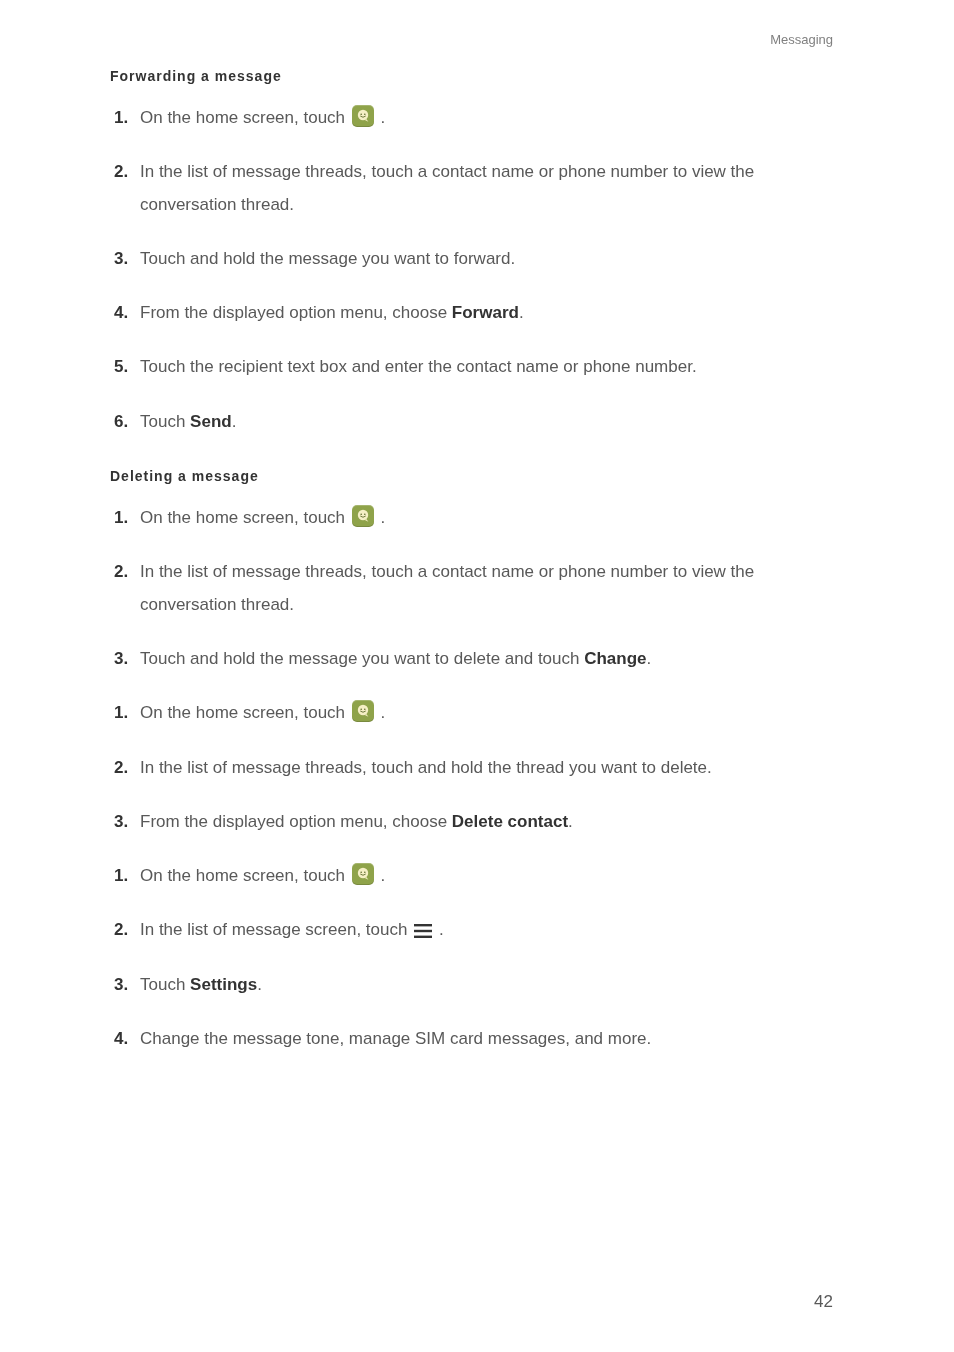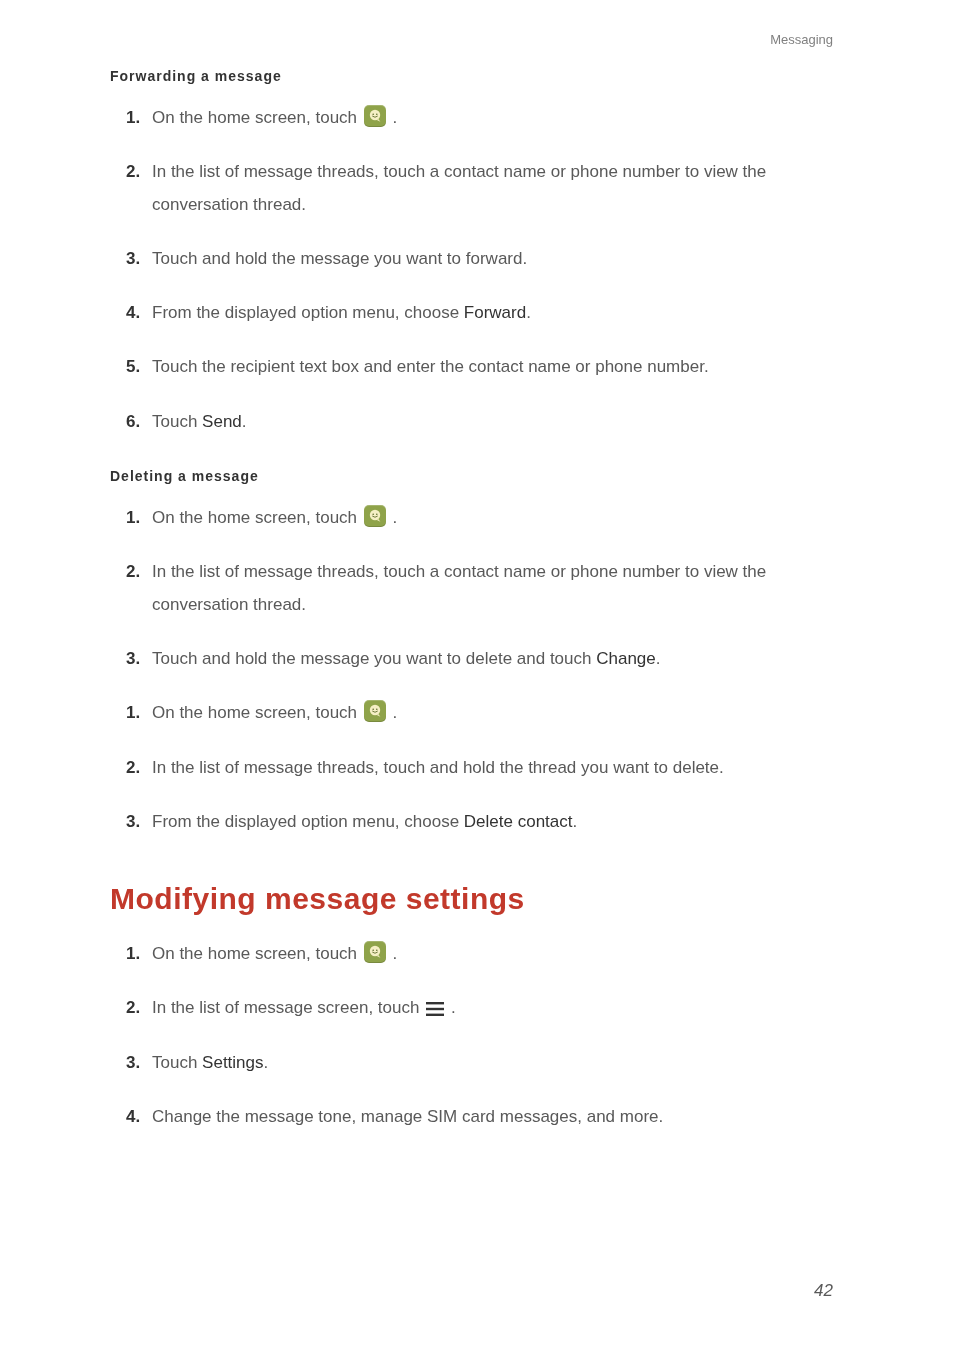--- a/index.html
+++ b/index.html
@@ -19,25 +19,24 @@
   }
   .running-header {
     position: absolute;
     top: 32px;
     right: 110px;
     font-size: 13px;
     color: #808080;
   }
   .page-number {
     position: absolute;
-    bottom: 51px;
+    bottom: 40px;
     right: 110px;
     font-size: 17px;
     color: #595959;
-    font-style: italic;
   }
   h2.subheading {
     font-size: 14px;
     font-weight: 700;
     color: #333333;
     margin: 30px 0 18px 0;
     letter-spacing: 1px;
   }
   h2.subheading.first {
     margin-top: 36px;
@@ -45,42 +44,42 @@
   h1.main-heading {
     font-size: 30px;
     font-weight: 700;
     color: #c2392b;
     margin: 44px 0 22px 0;
     letter-spacing: 0.5px;
   }
   ol.steps {
     list-style: none;
     padding: 0;
-    margin: 16px;
+    margin: 4px;
     counter-reset: step;
   }
   ol.steps > li {
     counter-increment: step;
     position: relative;
     padding-left: 26px;
     margin: 0 0 22px 0;
     font-size: 17px;
     line-height: 1.9;
     color: #595959;
   }
   ol.steps > li::before {
     content: counter(step) ".";
     position: absolute;
     left: 0;
     top: 0;
     font-weight: 700;
     color: #333333;
     font-size: 17px;
   }
-  .b { font-weight: 400; color: #333333; }
+  .b { font-weight: 700; color: #333333; }
   .app-icon {
     display: inline-block;
     width: 22px;
     height: 22px;
     vertical-align: -4px;
     border-radius: 5px;
     background: #8fa34a;
     box-shadow: inset 0 -1px 0 rgba(0,0,0,0.15), inset 0 1px 0 rgba(255,255,255,0.2);
     position: relative;
     margin: 0 2px;
@@ -197,21 +196,20 @@
           </svg>
       </span>
       <span>.</span>
     </li>
     <li><span>In the list of message threads, touch and hold the thread you want to delete.</span></li>
     <li>
       <span>From the displayed option menu, choose </span><span class="b">Delete contact</span><span>.</span>
     </li>
   </ol>
 
-  <h1 class="main-heading">Modifying message settings</h1>
 
   <ol class="steps">
     <li>
       <span>On the home screen, touch </span>
       <span class="app-icon">
         <svg viewBox="0 0 16 16">
             <circle cx="8" cy="7" r="5.2" fill="#f5efc5"></circle>
             <circle cx="6.2" cy="6.2" r="0.8" fill="#5f6b2e"></circle>
             <circle cx="9.8" cy="6.2" r="0.8" fill="#5f6b2e"></circle>
             <path d="M5.6 8.3 Q8 10.4 10.4 8.3" stroke="#5f6b2e" stroke-width="0.9" fill="none" stroke-linecap="round"></path>

